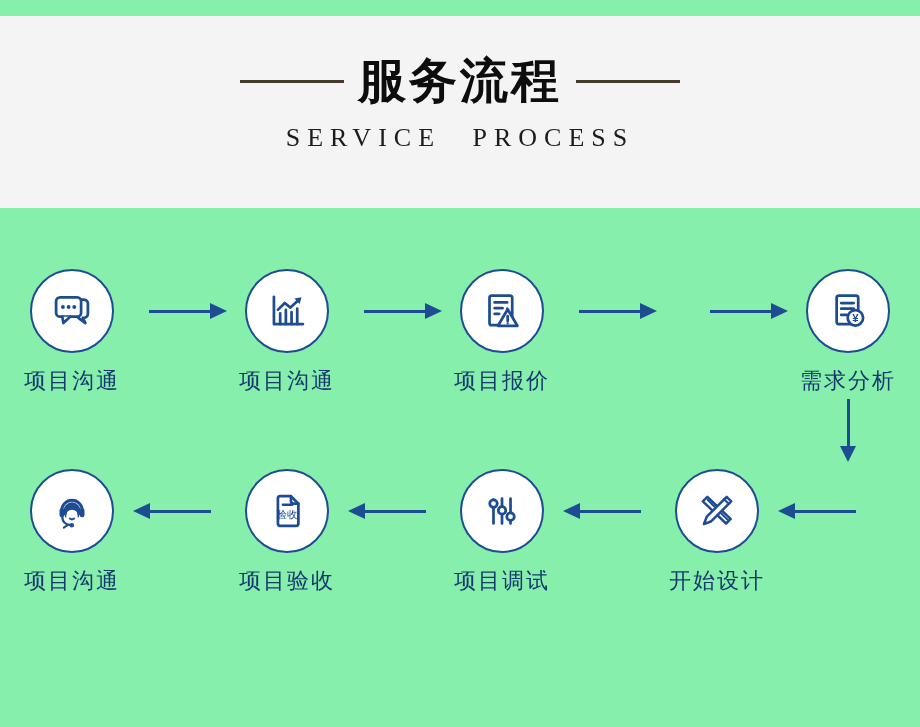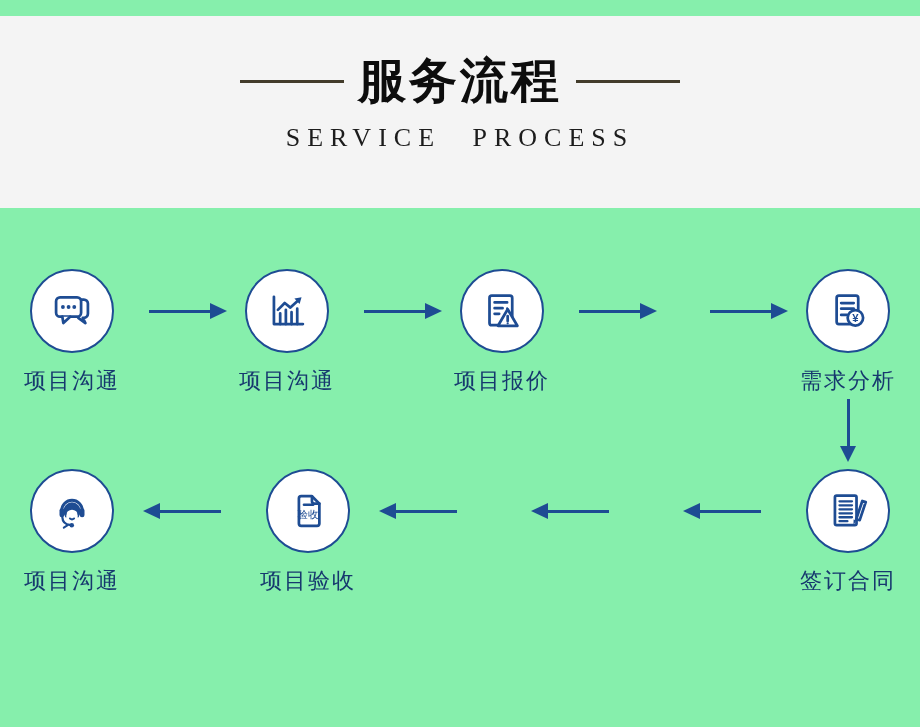--- a/index.html
+++ b/index.html
@@ -204,38 +204,51 @@
             <span class="stamp-text">验收</span>
           </span>
         </div>
         <div class="step-label">项目验收</div>
       </div>
 
       <div class="gap-arrow">
         <span class="harrow left"></span>
       </div>
 
-
-      <div class="gap-arrow">
-        <span class="harrow left"></span>
-      </div>
-
-
-      <div class="gap-arrow">
-        <span class="harrow left"></span>
-      </div>
-
-      <div class="step">
-        <div class="circle">
-          <span class="icon">
-            <svg viewBox="0 0 44 44" fill="none" stroke="#1e4c93" stroke-width="2.4" stroke-linecap="round" stroke-linejoin="round">
-              <rect x="10.5" y="8.5" width="19" height="26" rx="1.5"></rect>
-              <path d="M14.5 13.5h11M14.5 17h11M14.5 20.5h11M14.5 24h11M14.5 27.5h11M14.5 31h7" stroke-width="2"></path>
-              <path d="M34.6 13.2l3 1-5.3 15.8-3-1z" fill="#ffffff"></path>
-              <path d="M29.2 30.2l-2.4 4.6.1-5.4z" fill="#1e4c93" stroke="none" stroke-width="1.5"></path>
-            </svg>
-          </span>
-        </div>
-        <div class="step-label">签订合同</div>
-      </div>
+      <div class="step">
+        <div class="circle">
+          <span class="icon">
+            <svg viewBox="0 0 44 44" fill="none" stroke="#1e4c93" stroke-width="2.4" stroke-linecap="round" stroke-linejoin="round">
+              <path d="M14.5 12V33M22 11V33M29.5 11V33"></path>
+              <circle cx="14.5" cy="15.5" r="3.3" fill="#ffffff"></circle>
+              <circle cx="22" cy="21.5" r="3.3" fill="#ffffff"></circle>
+              <circle cx="29.5" cy="27" r="3.3" fill="#ffffff"></circle>
+            </svg>
+          </span>
+        </div>
+        <div class="step-label">项目调试</div>
+      </div>
+
+      <div class="gap-arrow">
+        <span class="harrow left"></span>
+      </div>
+
+      <div class="step">
+        <div class="circle">
+          <span class="icon">
+            <svg viewBox="0 0 44 44" fill="none" stroke="#1e4c93" stroke-width="2.2" stroke-linecap="round" stroke-linejoin="round">
+              <path d="M9.5 13.5l4-4L34 29l-4 4z" fill="#ffffff"></path>
+              <path d="M13.8 12.2l2.6 2.6M17 15.4l2.6 2.6M25.8 24.2l2.6 2.6M29 27.4l2.6 2.6" stroke-width="1.8"></path>
+              <path d="M30.5 9.5l4 4-17.5 17.5-6.5 2.5 2.5-6.5z" fill="#ffffff"></path>
+              <path d="M28.3 11.7l4 4" stroke-width="1.8"></path>
+            </svg>
+          </span>
+        </div>
+        <div class="step-label">开始设计</div>
+      </div>
+
+      <div class="gap-arrow">
+        <span class="harrow left"></span>
+      </div>
+
     </div>
   </div>
 </div>
 
 </body></html>

